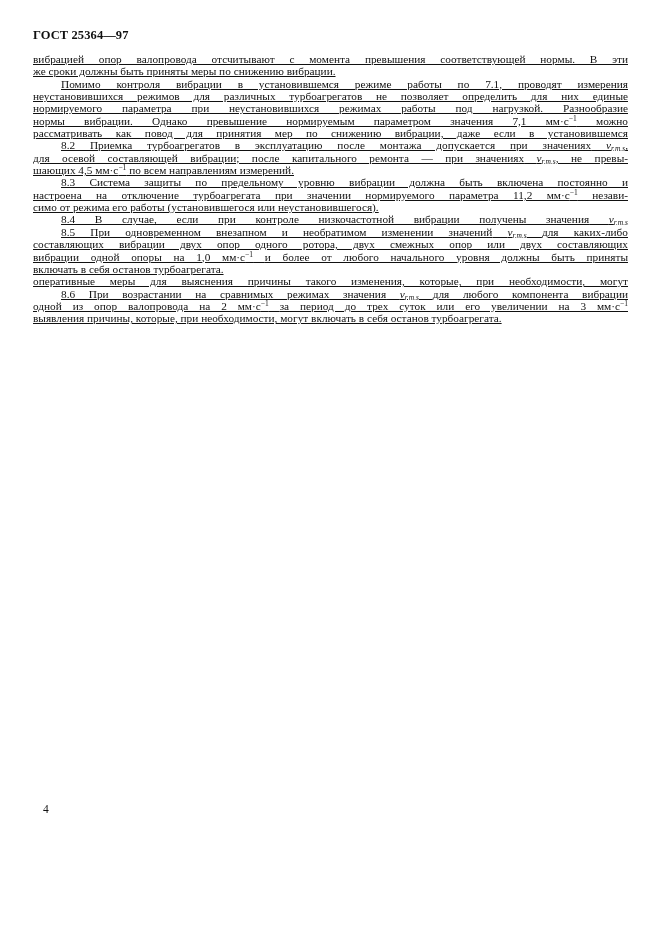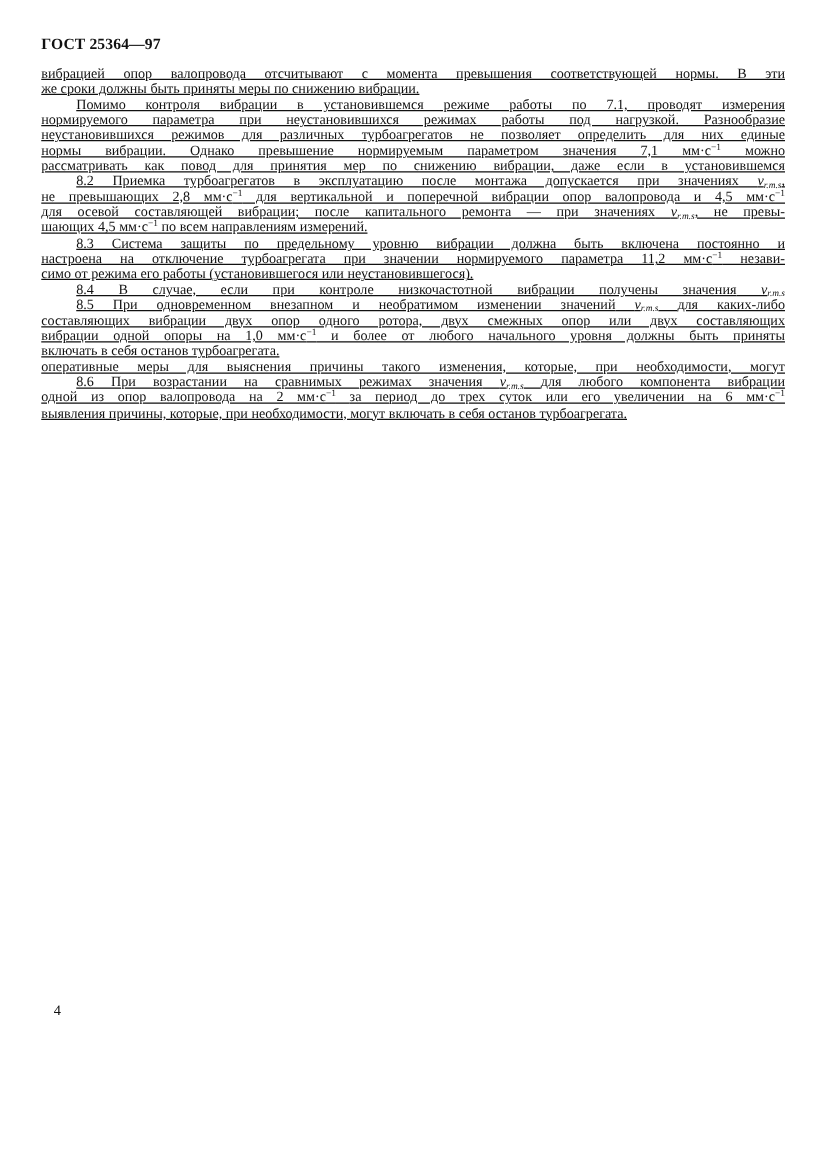--- a/index.html
+++ b/index.html
@@ -24,29 +24,28 @@
 
 <div class="body">
 
   <div>
     <span class="line">вибрацией опор валопровода отсчитывают с момента превышения соответствующей нормы. В эти</span>
     <span class="line last">же сроки должны быть приняты меры по снижению вибрации.</span>
   </div>
 
   <div>
     <span class="line ind">Помимо контроля вибрации в установившемся режиме работы по 7.1, проводят измерения</span>
+    <span class="line">неустановившихся режимов для различных турбоагрегатов не позволяет определить для них единые</span>
     <span class="line">нормируемого параметра при неустановившихся режимах работы под нагрузкой. Разнообразие</span>
-    <span class="line">неустановившихся режимов для различных турбоагрегатов не позволяет определить для них единые</span>
     <span class="line"><span>нормы вибрации. Однако превышение нормируемым параметром значения 7,1 мм·с</span><sup>−1</sup><span> можно</span></span>
     <span class="line">рассматривать как повод для принятия мер по снижению вибрации, даже если в установившемся</span>
   </div>
 
   <div>
     <span class="line ind"><span>8.2 Приемка турбоагрегатов в эксплуатацию после монтажа допускается при значениях</span> <i>v</i><span class="sub">r.m.s</span><span>,</span></span>
-    <span class="line"><span>не превышающих 2,8 мм·с</span><sup>−1</sup><span> для вертикальной и поперечной вибрации опор валопровода и 4,5 мм·с</span><sup>−1</sup></span>
     <span class="line"><span>для осевой составляющей вибрации; после капитального ремонта — при значениях</span> <i>v</i><span class="sub">r.m.s</span><span>, не превы-</span></span>
     <span class="line last"><span>шающих 4,5 мм·с</span><sup>−1</sup><span> по всем направлениям измерений.</span></span>
   </div>
 
   <div>
     <span class="line ind">8.3 Система защиты по предельному уровню вибрации должна быть включена постоянно и</span>
     <span class="line"><span>настроена на отключение турбоагрегата при значении нормируемого параметра 11,2 мм·с</span><sup>−1</sup><span> незави-</span></span>
     <span class="line last">симо от режима его работы (установившегося или неустановившегося).</span>
   </div>
 
@@ -57,19 +56,19 @@
   <div>
     <span class="line ind"><span>8.5 При одновременном внезапном и необратимом изменении значений</span> <i>v</i><span class="sub">r.m.s</span> <span>для каких-либо</span></span>
     <span class="line">составляющих вибрации двух опор одного ротора, двух смежных опор или двух составляющих</span>
     <span class="line"><span>вибрации одной опоры на 1,0 мм·с</span><sup>−1</sup> <span>и более от любого начального уровня должны быть приняты</span></span>
     <span class="line last">включать в себя останов турбоагрегата.</span>
     <span class="line">оперативные меры для выяснения причины такого изменения, которые, при необходимости, могут</span>
   </div>
 
   <div>
     <span class="line ind"><span>8.6 При возрастании на сравнимых режимах значения</span> <i>v</i><span class="sub">r.m.s</span> <span>для любого компонента вибрации</span></span>
-    <span class="line"><span>одной из опор валопровода на 2 мм·с</span><sup>−1</sup> <span>за период до трех суток или его увеличении на 6 мм·с</span><sup>−1</sup></span>
+    <span class="line"><span>одной из опор валопровода на 2 мм·с</span><sup>−1</sup> <span>за период до трех суток или его увеличении на 3 мм·с</span><sup>−1</sup></span>
     <span class="line last">выявления причины, которые, при необходимости, могут включать в себя останов турбоагрегата.</span>
   </div>
 
 </div>
 
 <div class="pagenum">4</div>
 
 </body></html>

